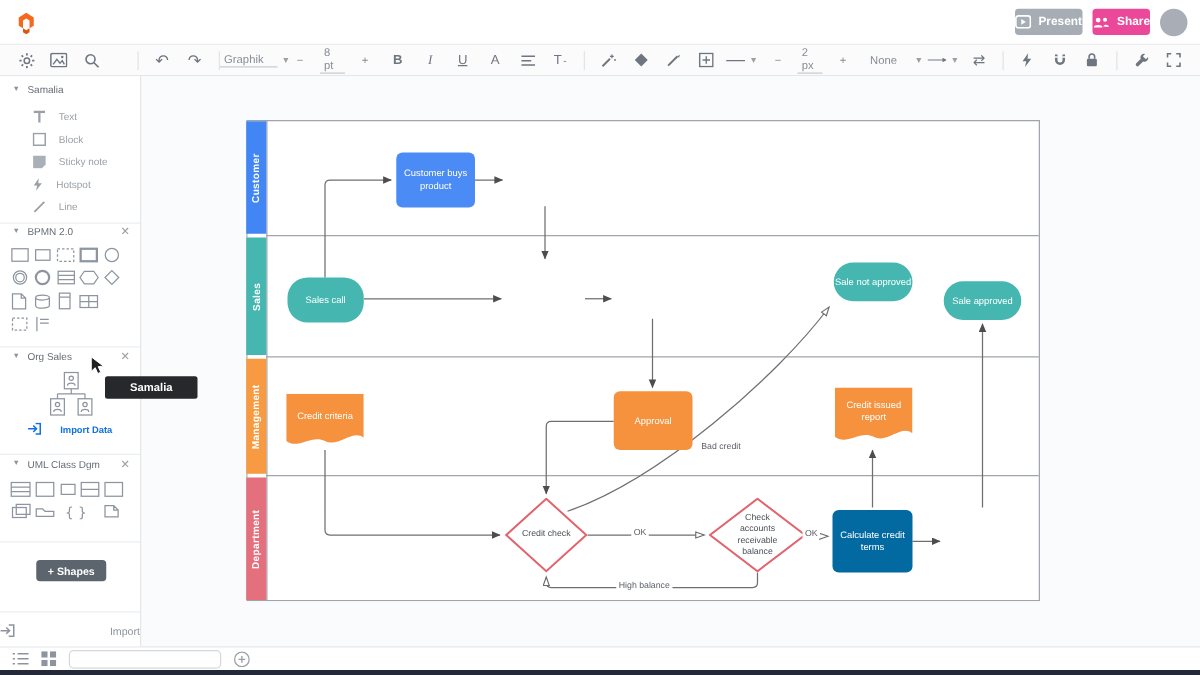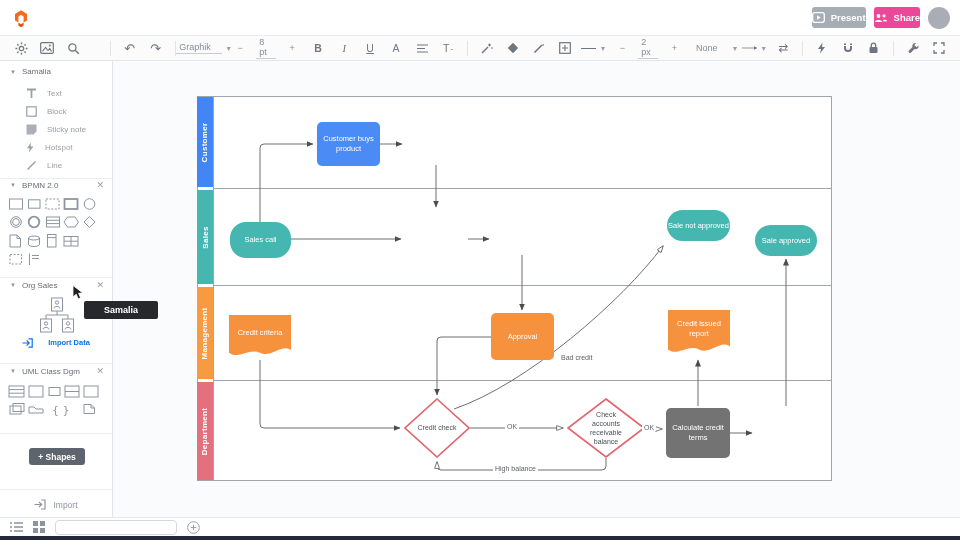--- a/index.html
+++ b/index.html
@@ -30,40 +30,40 @@
   
   .sidebar{position:absolute;left:0;top:61px;width:113px;height:456px;background:#fff;
            border-right:1px solid #e3e5e8;box-sizing:border-box;z-index:5}
   .sec-head{position:absolute;left:10px;right:8px;display:flex;align-items:center;font-size:8px;color:#666d76}
   .sec-head .tri{font-size:6px;color:#8d949e;margin-right:6px}
   .sec-head .x{margin-left:auto;color:#9aa0a6;font-size:9px}
   .std-item{position:absolute;left:26px;display:flex;align-items:center;gap:10px;font-size:8px;color:#9aa0a6;height:14px}
   .mini{stroke:#8d95a0;fill:none}
   .shapes-btn{position:absolute;left:29px;top:387px;width:56px;height:17px;background:#5c646d;border:none;
               border-radius:3px;color:#fff;font-size:8.5px;font-weight:bold;font-family:inherit}
-  .import-link{position:absolute;left:0;right:0;top:438px;display:flex;align-items:center;justify-content:center;
+  .import-link{position:absolute;left:0;right:0;top:438px;display:flex;align-items:center;justify-content:space-between;
                gap:7px;font-size:8.5px;color:#8d949e}
-  .import-data{position:absolute;left:0;right:0;top:277px;display:flex;align-items:flex-start;justify-content:center;
+  .import-data{position:absolute;left:0;right:0;top:277px;display:flex;align-items:center;justify-content:center;
                gap:15px;font-size:7.5px;font-weight:bold;color:#1071e5}
   .side-div{position:absolute;left:0;right:0;height:1px;background:#eceef0}
   
   .tooltip{position:absolute;left:84px;top:240px;background:#26282b;color:#fff;font-size:9px;font-weight:bold;
            padding:4px 20px;border-radius:2px;z-index:50;white-space:nowrap}
   .cursor{position:absolute;left:72px;top:224px;z-index:51}
   
   .canvas{position:absolute;left:113px;top:61px;width:847px;height:456px;background:#fafbfc;overflow:hidden}
   .pool{position:absolute;left:84px;top:35px;width:635px;height:385px;background:#fff}
   .edges{position:absolute;left:0;top:0}
   .lane{position:absolute;left:0;width:16px;display:flex;align-items:center;justify-content:center;z-index:2}
   .lane span{transform:rotate(-90deg);white-space:nowrap;color:#fff;font-size:8px;font-weight:bold;letter-spacing:.3px}
   .n{position:absolute;display:flex;align-items:center;justify-content:center;text-align:center;
      color:#fff;font-size:7.5px;line-height:1.3;z-index:3}
   .proc{border-radius:5px}
   .stad{border-radius:16px}
-  .blue{background:#4b8bf5}.teal{background:#45b7b0}.oran{background:#f6913e}.red{background:#737373}
+  .blue{background:#4b8bf5}.teal{background:#45b7b0}.oran{background:#f6913e}.red{background:#0369a1}
   .doc{background:none !important}
   .doc>svg{position:absolute;left:0;top:0;width:100%;height:100%}
   .doc .lbl{position:absolute;left:2px;right:2px;top:4%;height:72%;display:flex;align-items:center;justify-content:center}
   .diam{background:none;color:#4a4f55;font-size:7px}
   .diam>svg{position:absolute;left:0;top:0}
   .lbl{position:relative;z-index:1}
   .elabel{position:absolute;z-index:4;font-size:7px;color:#5a5f66;background:#fff;padding:0 2px;text-align:center}
   
   .pagebar{position:absolute;left:0;top:517px;width:960px;height:19px;background:#fff;border-top:1px solid #e6e8eb;
            display:flex;align-items:center;padding:0 10px;box-sizing:border-box;gap:10px}

